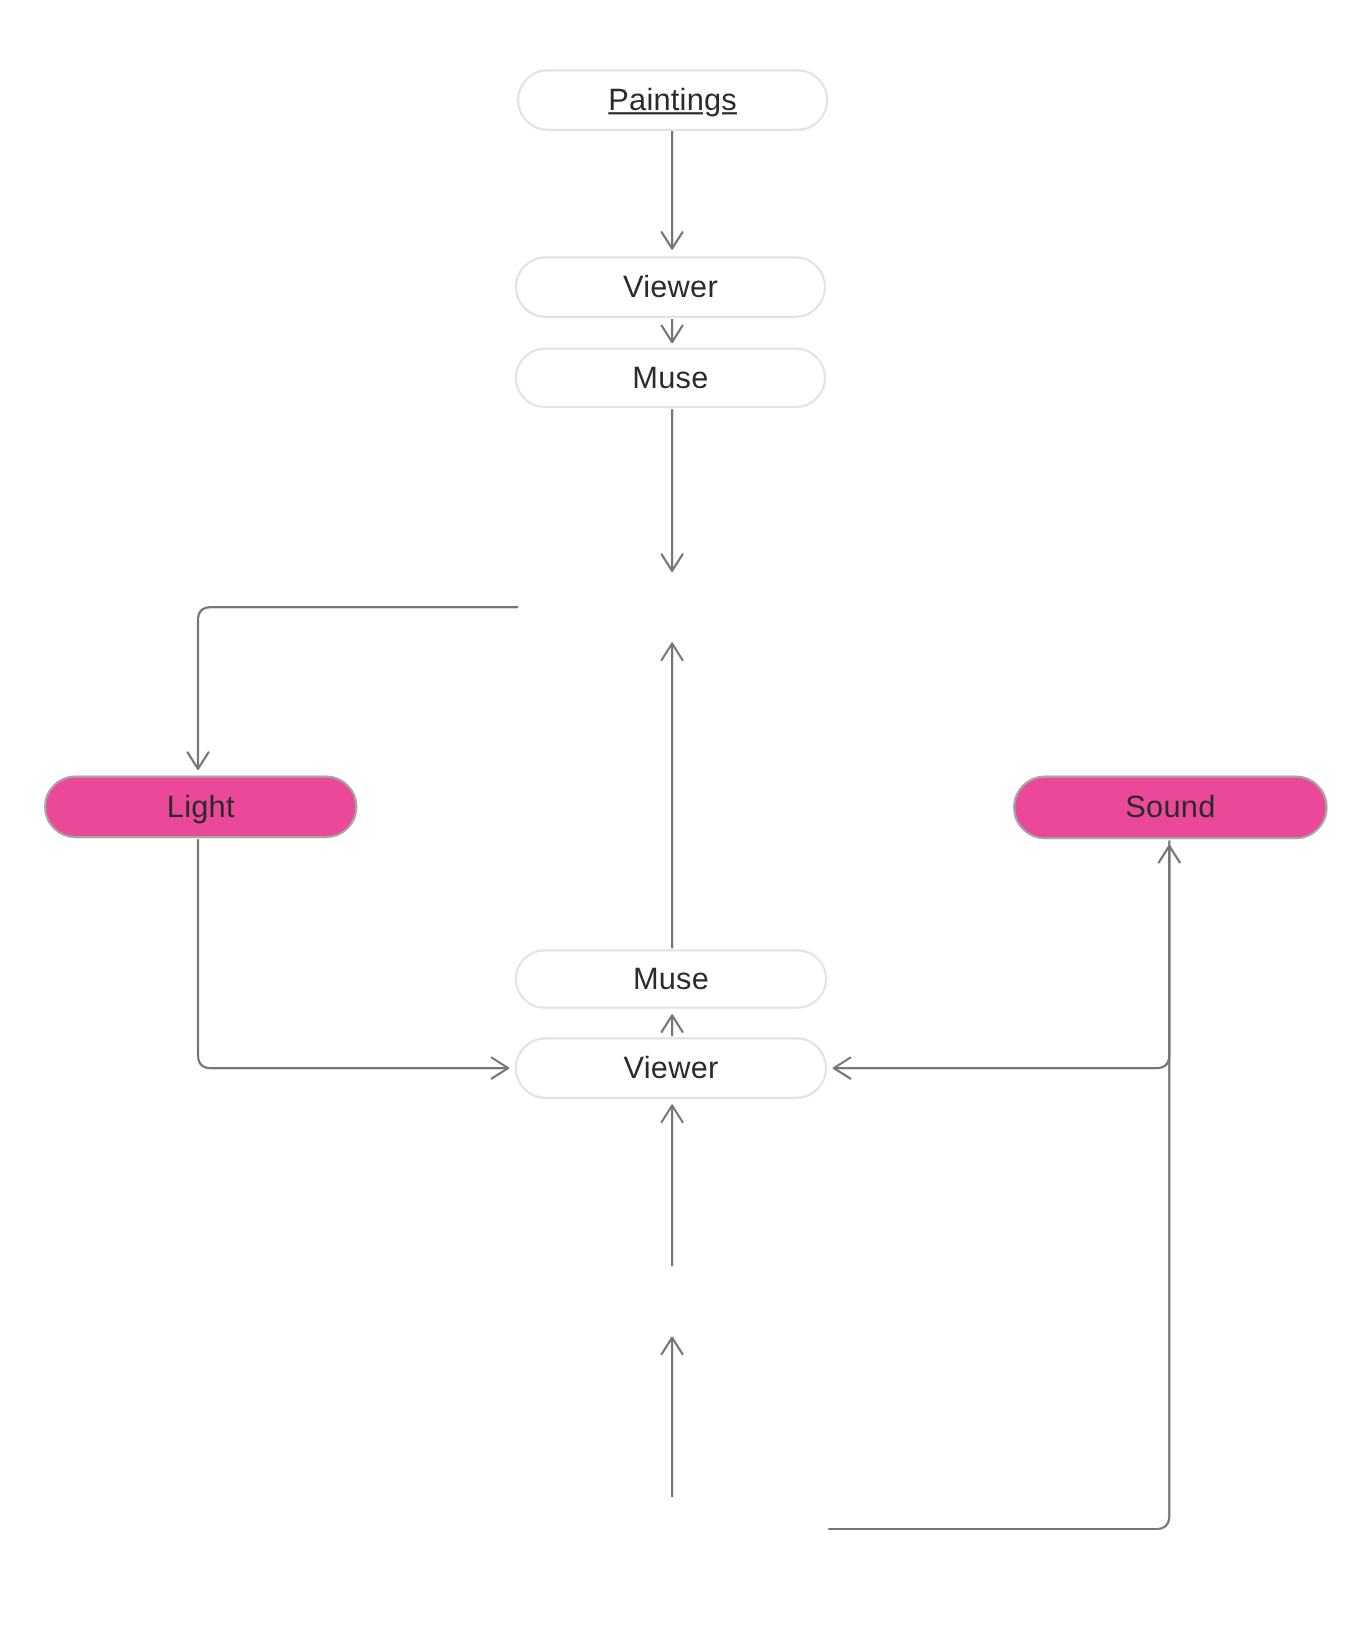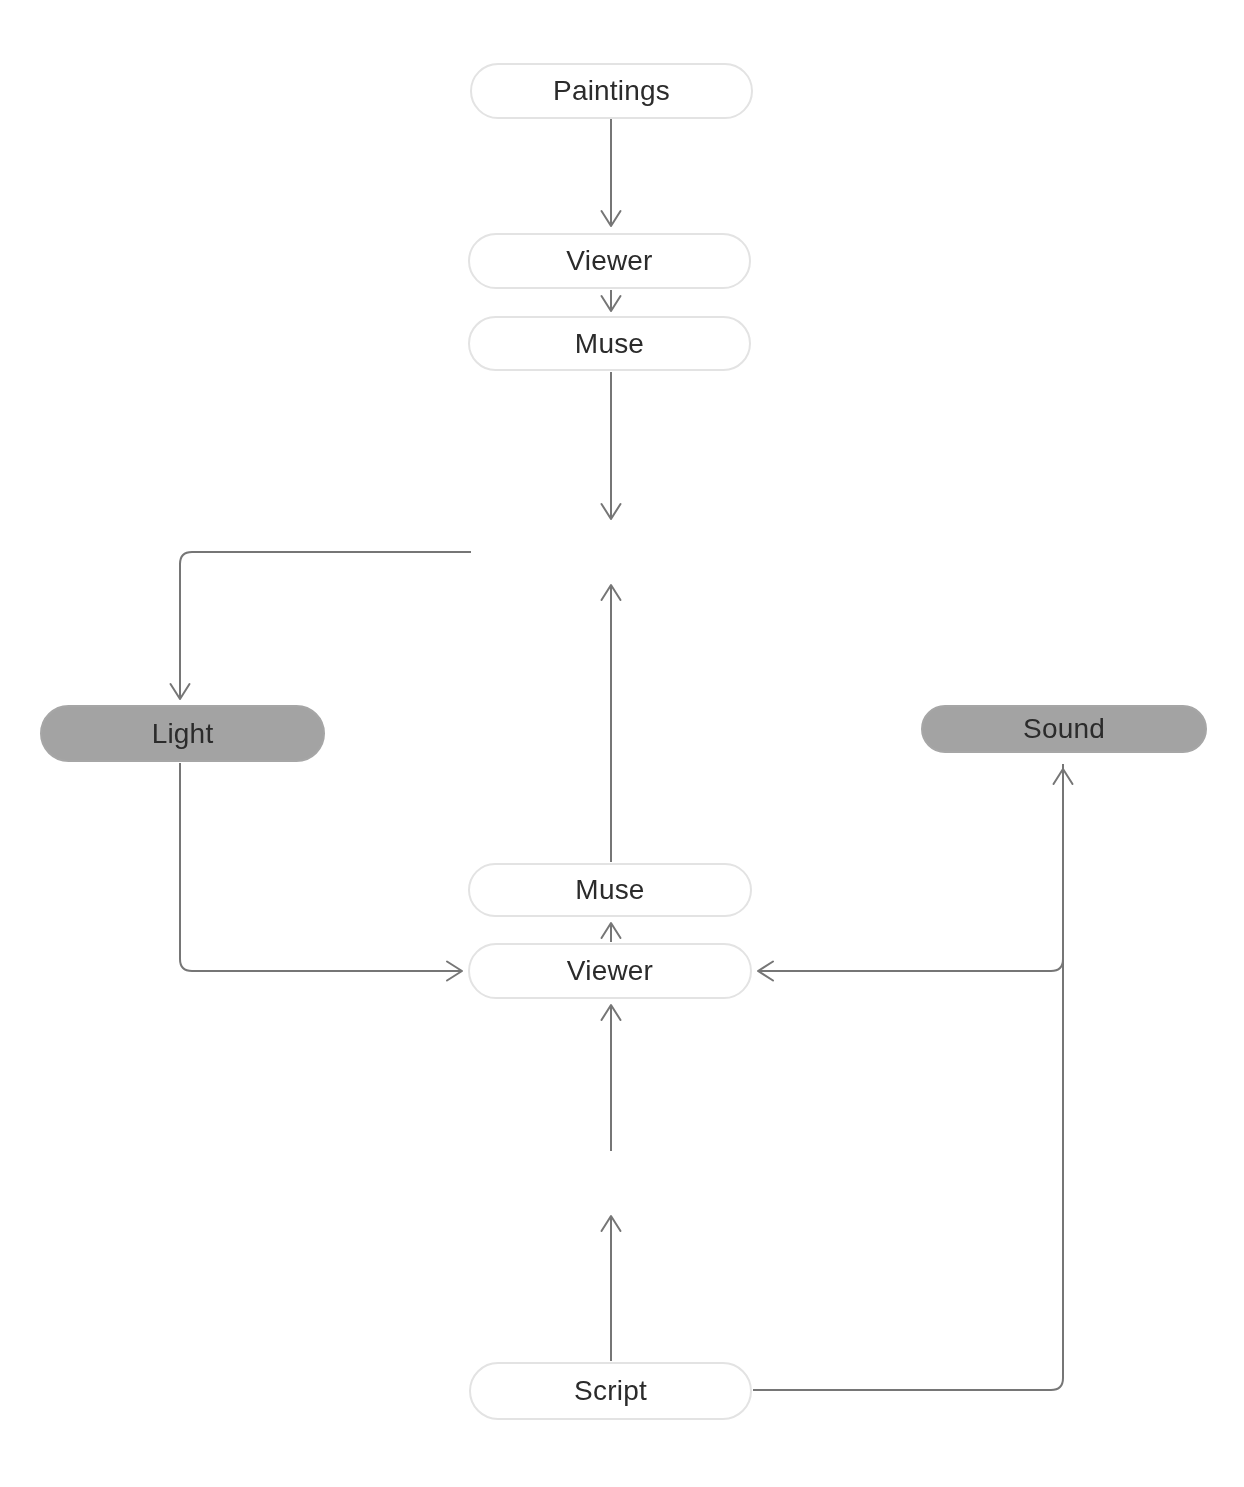--- a/index.html
+++ b/index.html
@@ -35,30 +35,30 @@
     justify-content: center;
     background: #ffffff;
     border: 2px solid #e3e3e3;
     border-radius: 29px;
     font-size: 28px;
     line-height: 1;
     color: #2b2b2b;
     letter-spacing: 0.2px;
   }
   .node.highlighted {
-    background: #a3a3a3;
+    background: #ec4899;
     border-color: #a6a6a6;
   }
   
-  #node-paintings  { left: 470px; top: 63px;   width: 283px; height: 56px; }
+  #node-paintings  { left: 470px; top: 63px;   width: 283px; height: 56px; text-decoration: underline; }
   #node-viewer-top { left: 468px; top: 233px;  width: 283px; height: 56px; }
   #node-muse-top   { left: 468px; top: 316px;  width: 283px; height: 55px; }
   #node-ai         { left: 471px; top: 525px;  width: 282px; height: 54px; }
   #node-light      { left: 40px;  top: 705px;  width: 285px; height: 57px; }
-  #node-sound      { left: 921px; top: 705px;  width: 286px; height: 48px; }
+  #node-sound      { left: 921px; top: 705px;  width: 286px; height: 58px; }
   #node-muse-mid   { left: 468px; top: 863px;  width: 284px; height: 54px; }
   #node-viewer-mid { left: 468px; top: 943px;  width: 284px; height: 56px; }
   #node-dancer     { left: 468px; top: 1152px; width: 285px; height: 58px; }
   #node-script     { left: 469px; top: 1362px; width: 283px; height: 58px; }
 </style>
 </head>
 <body>
 
 <div class="canvas">
 
@@ -105,17 +105,14 @@
 
   <div class="node" id="node-muse-mid">
     <span>Muse</span>
   </div>
 
   <div class="node" id="node-viewer-mid">
     <span>Viewer</span>
   </div>
 
 
-  <div class="node" id="node-script">
-    <span>Script</span>
-  </div>
 
 </div>
 
 </body></html>

